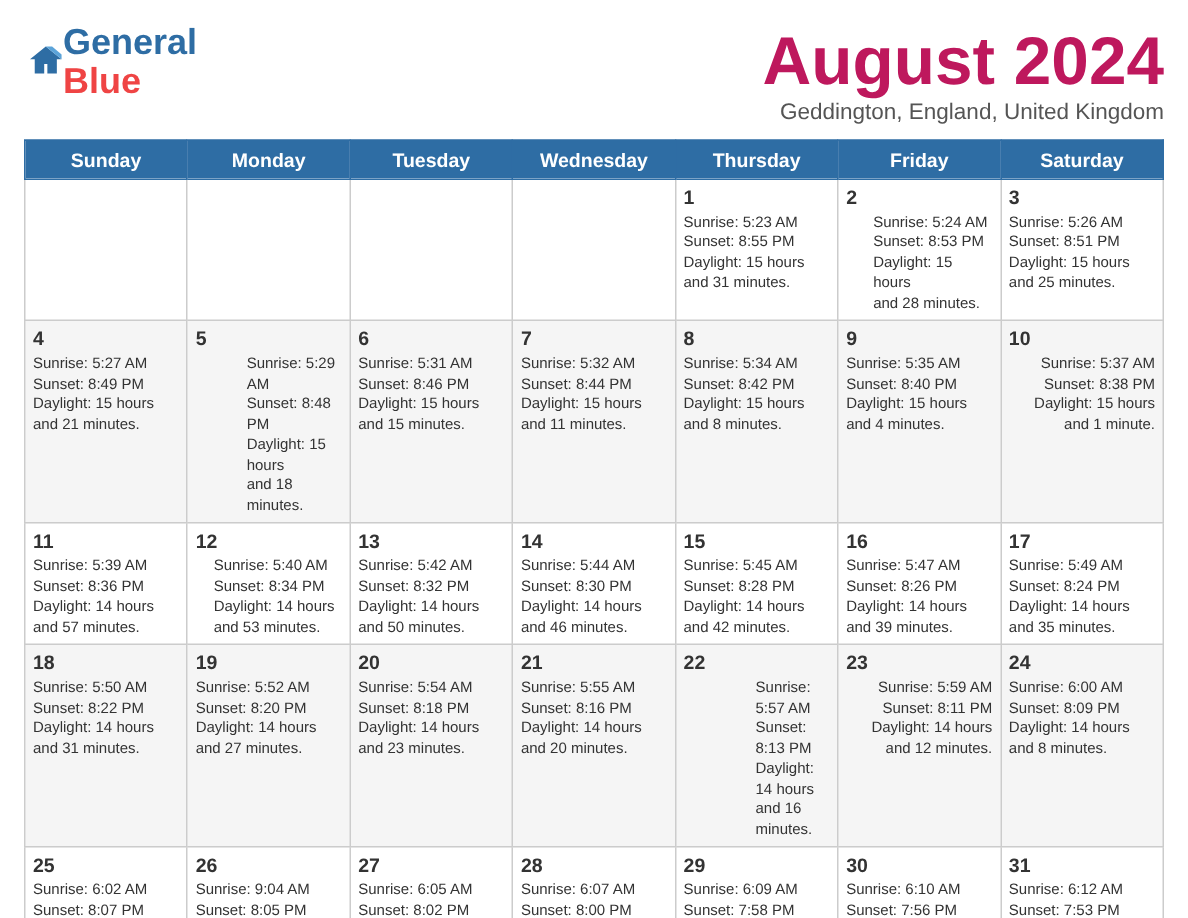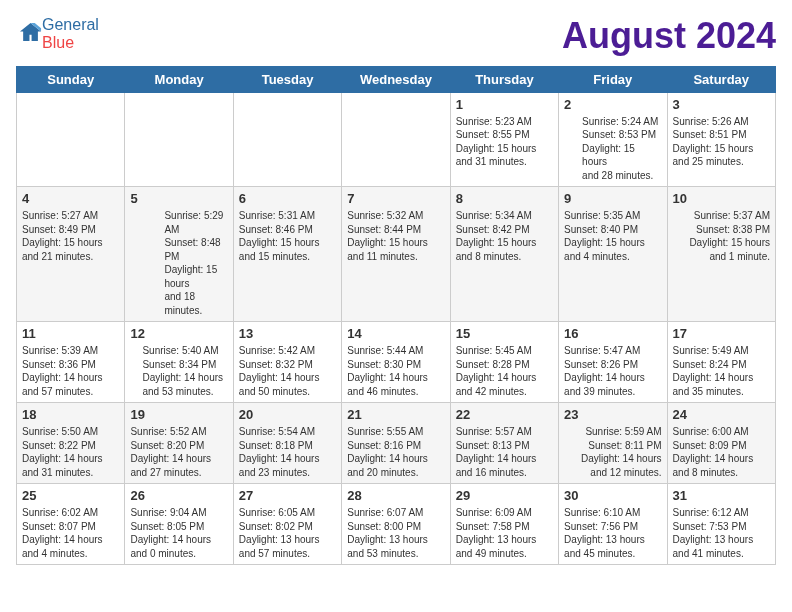--- a/index.html
+++ b/index.html
@@ -15,40 +15,40 @@
       align-items: flex-start;
       justify-content: space-between;
       margin-bottom: 10px;
     }
     .logo {
       display: flex;
       align-items: center;
       gap: 0;
     }
     .logo-text {
-      font-size: 16px;
-      font-weight: normal;
+      font-size: 24px;
+      font-weight: bold;
       color: #333;
       line-height: 1.1;
     }
     .logo-text span {
       color: #2e6da4;
     }
     .logo-icon {
       width: 24px;
       height: 20px;
       margin-left: 2px;
     }
     .title-block {
       text-align: right;
     }
     .month-title {
-      font-size: 36px;
+      font-size: 45px;
       font-weight: bold;
-      color: #4c1d95;
+      color: #be185d;
       line-height: 1.1;
     }
     .location {
       font-size: 15px;
       color: #555;
     }
     table {
       width: 100%;
       border-collapse: collapse;
       font-size: 11px;
@@ -102,20 +102,21 @@
     </div>
     <div>
       <div class="logo-text">
         <span>General</span><br>
         <span style="color:#ef4444">Blue</span>
       </div>
     </div>
   </div>
   <div class="title-block">
     <div class="month-title">August 2024</div>
+    <div class="location">Geddington, England, United Kingdom</div>
   </div>
 </div>
 
 <table>
   <thead>
     <tr>
     <th>Sunday</th>
         <th>Monday</th>
         <th>Tuesday</th>
         <th>Wednesday</th>
@@ -278,21 +279,21 @@
         </td>
         <td>
           <span class="day-number">21</span>
           <div class="day-info" style="white-space: pre-line;">Sunrise: 5:55 AM
 Sunset: 8:16 PM
 Daylight: 14 hours
 and 20 minutes.</div>
         </td>
         <td>
           <span class="day-number">22</span>
-          <div class="day-info" style="white-space: pre-line;">Sunrise: 5:57 AM
+          <div class="day-info" style="white-space: pre-line; margin-left: 48px;">Sunrise: 5:57 AM
 Sunset: 8:13 PM
 Daylight: 14 hours
 and 16 minutes.</div>
         </td>
         <td>
           <span class="day-number">23</span>
           <div class="day-info" style="white-space: pre-line; text-align: right;">Sunrise: 5:59 AM
 Sunset: 8:11 PM
 Daylight: 14 hours
 and 12 minutes.</div>

